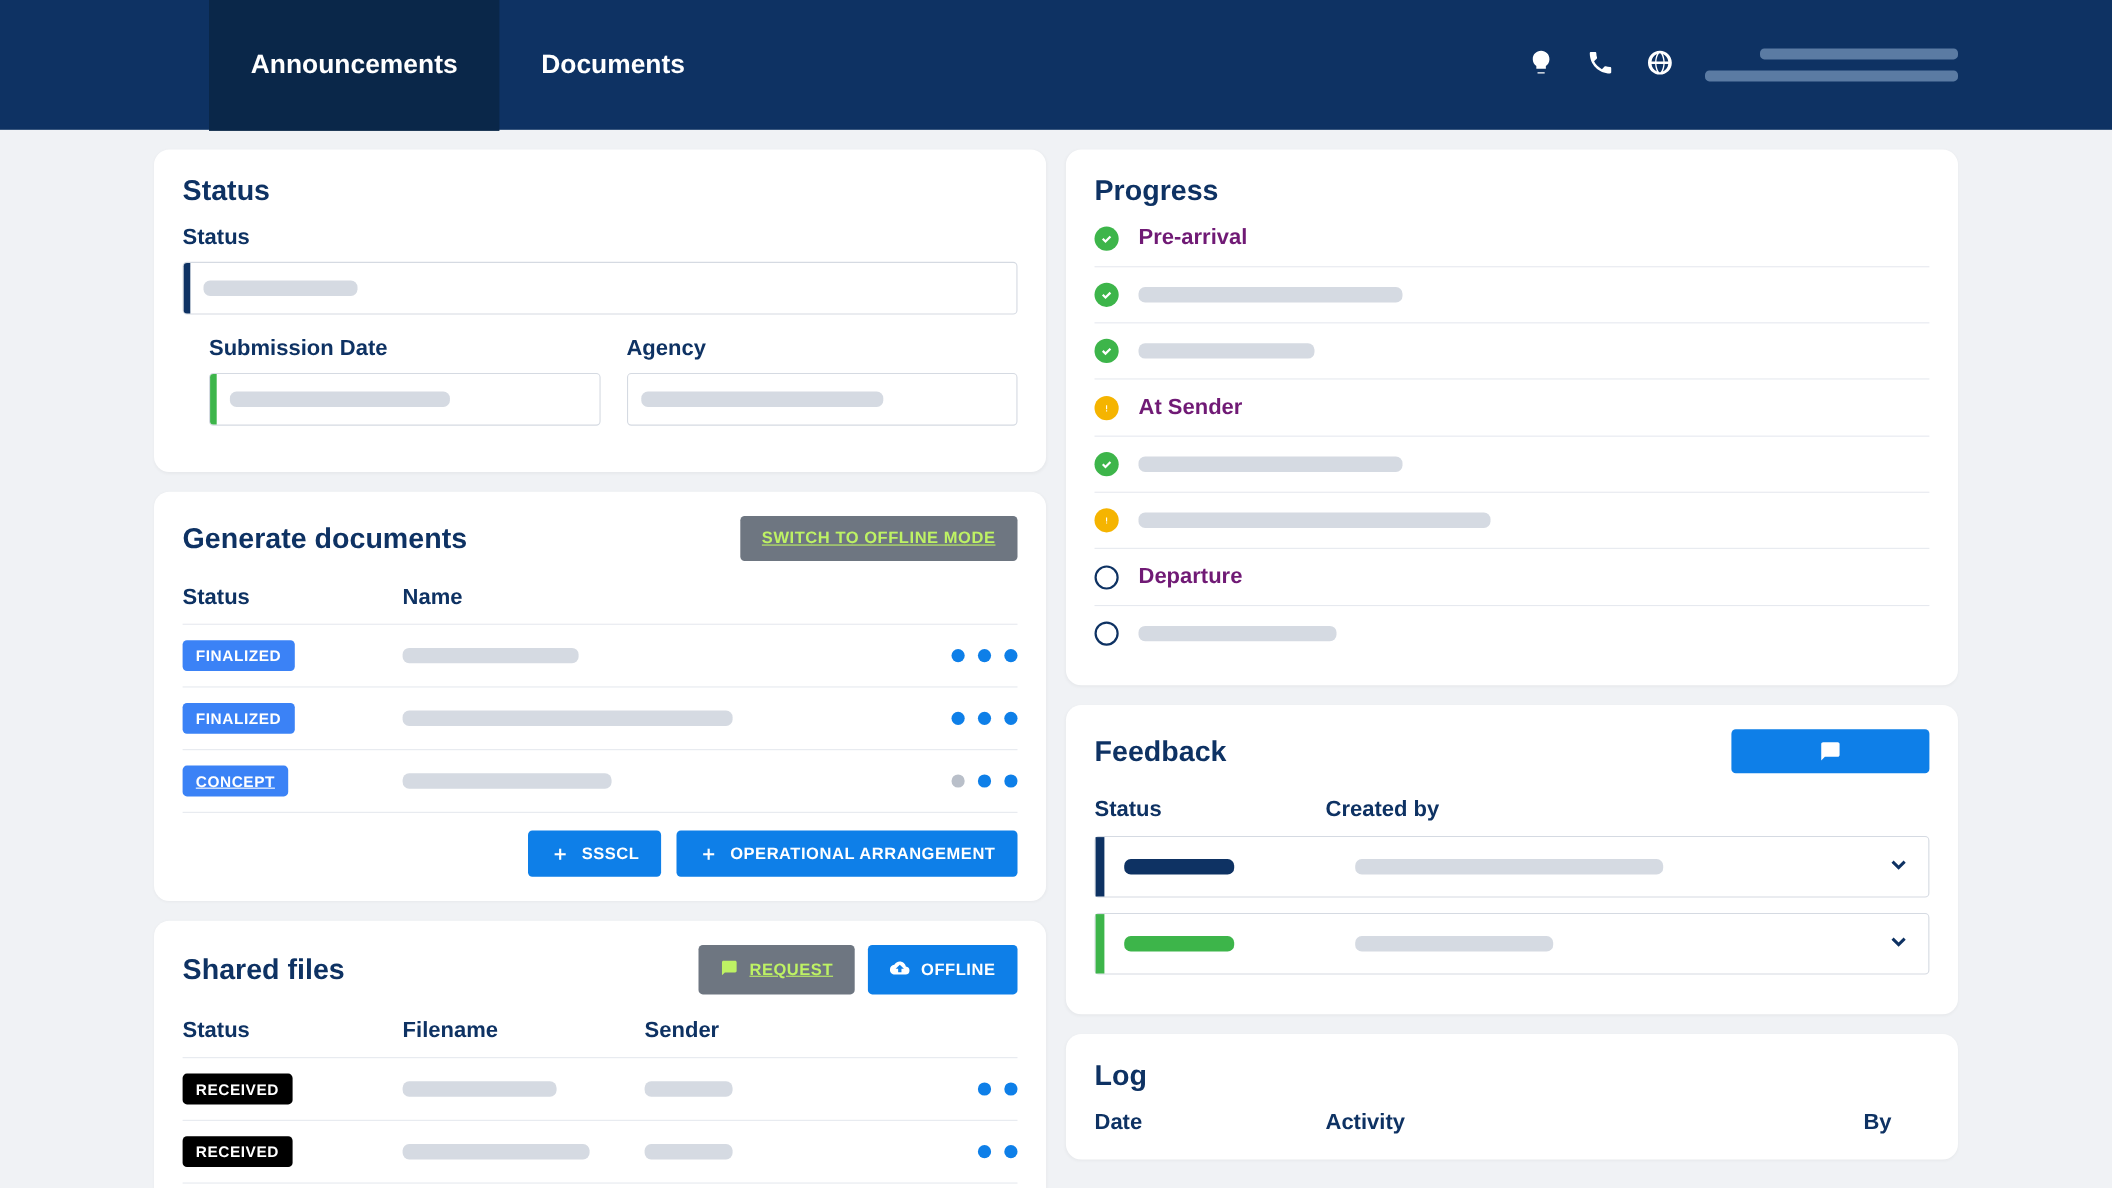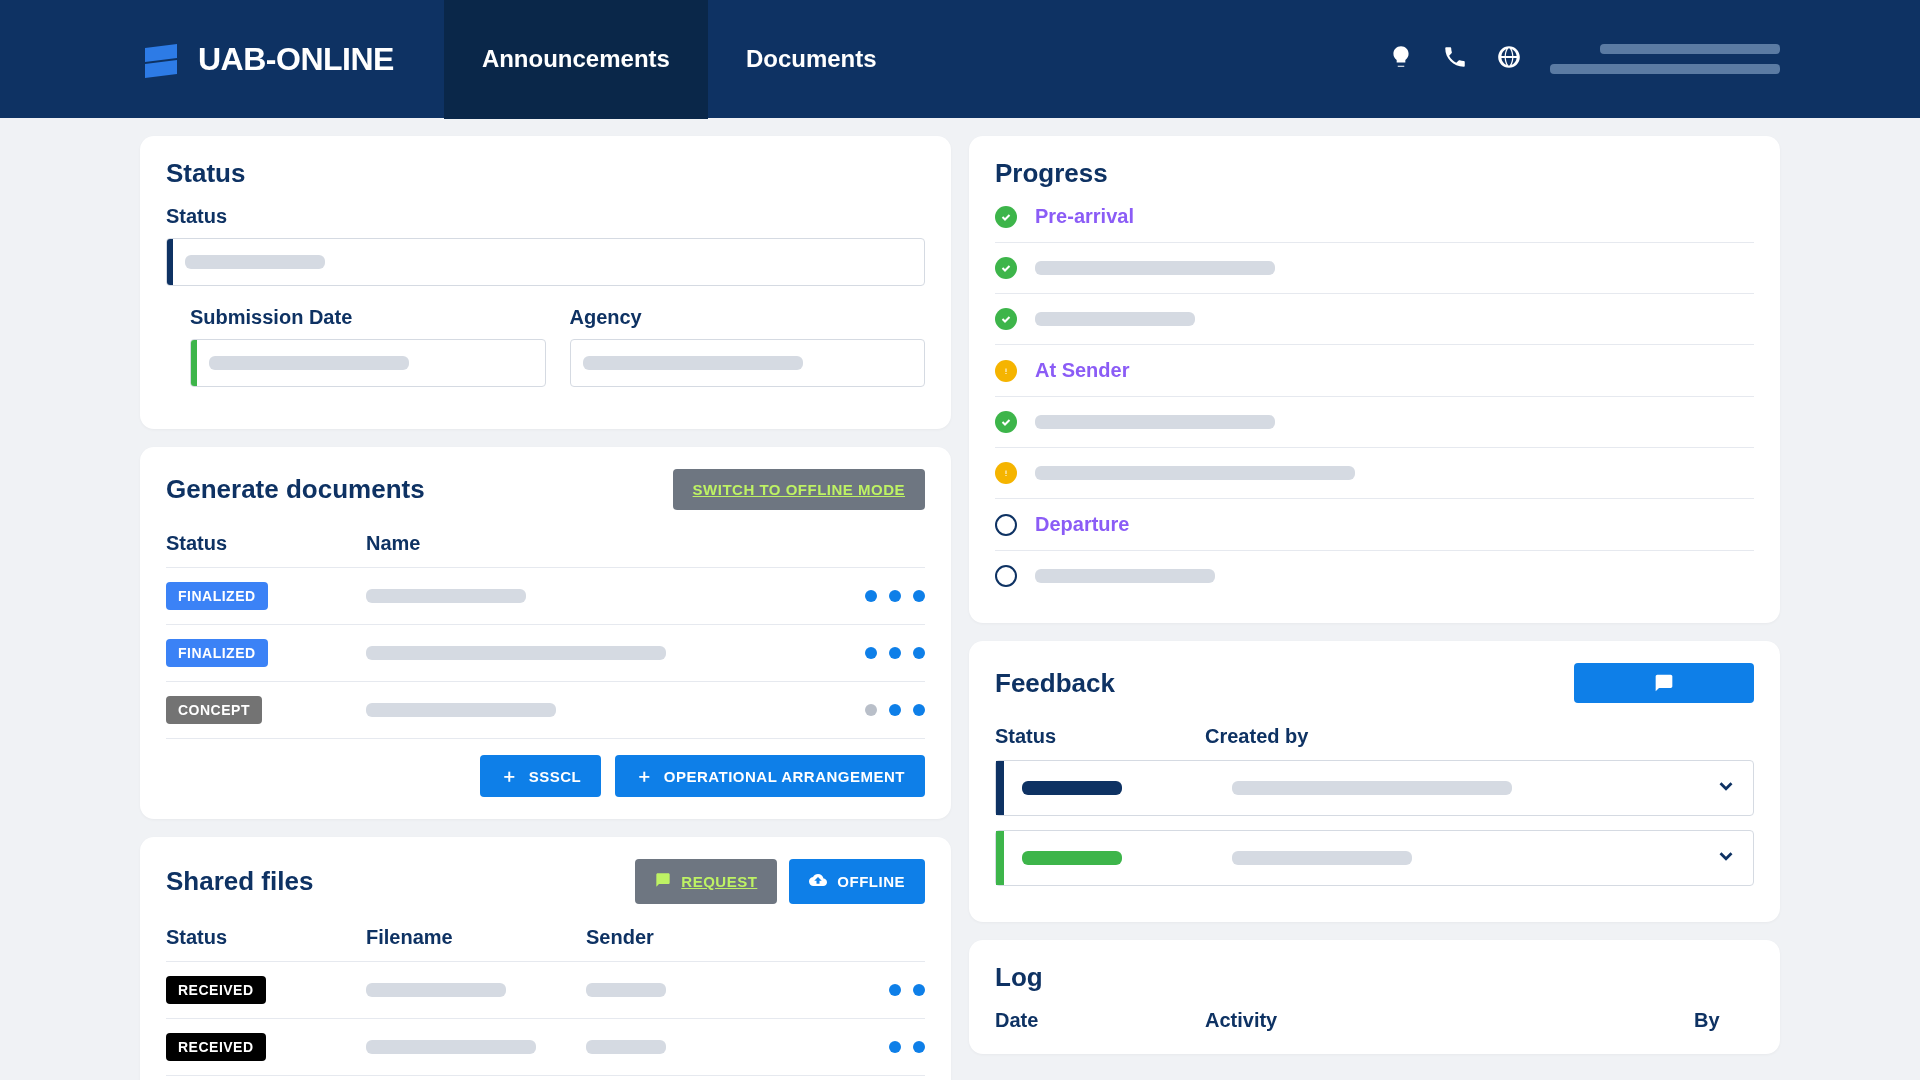--- a/index.html
+++ b/index.html
@@ -35,61 +35,55 @@
 .btn { border: none; border-radius: 4px; font-size: 15px; font-weight: 700; padding: 12px 20px; display: inline-flex; align-items: center; gap: 10px; cursor: pointer; letter-spacing: 0.5px; }
 .btn-gray { background: #6e7681; color: #bef264; text-decoration: underline; }
 .btn-blue { background: #0e7fe8; color: #fff; }
 .btn-icon { font-size: 18px; line-height: 1; }
 
 .tbl-head { display: grid; font-weight: 800; color: #0e3263; font-size: 20px; padding: 6px 0 12px; }
 .gen-cols { grid-template-columns: 200px 1fr 140px; }
 .tbl-row { display: grid; align-items: center; border-top: 1px solid #e6e9ef; padding: 14px 0; }
 .badge { display: inline-block; border-radius: 4px; color: #fff; font-size: 14px; font-weight: 700; padding: 6px 12px; letter-spacing: 0.5px; }
 .badge.finalized { background: #3b82f6; }
-.badge.concept { background: #737373; }
+.badge.concept { background: #3b82f6; text-decoration: underline; }
 .badge.received { background: #000000; }
 .dots { display: flex; gap: 12px; justify-content: flex-end; }
 .dot { width: 12px; height: 12px; border-radius: 50%; background: #0e7fe8; cursor: pointer; }
 .dot.gray { background: #b9bfc9; }
 .btn-row { display: flex; justify-content: flex-end; gap: 14px; padding-top: 16px; border-top: 1px solid #e6e9ef; }
 
 .shared-cols { grid-template-columns: 200px 220px 1fr 100px; }
 
 .progress-item { display: flex; align-items: center; gap: 18px; padding: 14px 0; border-top: 1px solid #e6e9ef; }
 .progress-item:first-of-type { border-top: none; padding-top: 0; }
 .prog-icon { width: 22px; height: 22px; border-radius: 50%; display: flex; align-items: center; justify-content: center; flex-shrink: 0; }
 .prog-icon.ok { background: #3db54a; }
 .prog-icon.warn { background: #f5b400; }
 .prog-icon.empty { border: 2.5px solid #0e3263; background: #fff; }
 .prog-icon svg { width: 12px; height: 12px; }
-.prog-label { color: #8b5cf6; font-weight: 800; font-size: 20px; }
+.prog-label { color: #701a75; font-weight: 800; font-size: 20px; }
 
 .feedback-head { display: grid; grid-template-columns: 210px 1fr; font-weight: 800; color: #0e3263; font-size: 20px; padding: 6px 0 12px; }
 .feedback-row { border: 1px solid #d5dae2; border-radius: 4px; height: 56px; display: flex; align-items: center; padding: 0 16px; margin-bottom: 14px; }
 .feedback-row .accent-bar { width: 8px; height: 100%; margin-left: -16px; margin-right: 18px; }
 .acc-navy { background: #0e3263; }
 .acc-green { background: #3db54a; }
 .chev { margin-left: auto; }
 .bar-navy { background: #0e3263; border-radius: 6px; height: 14px; }
 .bar-green { background: #3db54a; border-radius: 6px; height: 14px; }
 
 .log-head { display: grid; grid-template-columns: 210px 1fr 60px; font-weight: 800; color: #0e3263; font-size: 20px; }
 
 .icon-btn-blue { background: #0e7fe8; color: #fff; border-radius: 4px; width: 180px; height: 40px; display: flex; align-items: center; justify-content: center; cursor: pointer; }
 </style>
 </head>
 <body>
 
 <div class="header">
-  <div class="logo-wrap">
-    <svg class="logo-mark" viewBox="0 0 42 42">
-        <path fill="#2d7be6" d="M5 10 L37 6 L37 20 L5 24 Z M5 26 L37 22 L37 36 L5 40 Z"></path>
-      </svg>
-    <span class="logo-text">UAB-ONLINE</span>
-  </div>
   <div class="nav">
     <div class="nav-item active">Announcements</div>
     <div class="nav-item">Documents</div>
   </div>
   <div class="header-right">
     <span class="hdr-icon"><svg width="26" height="26" viewBox="0 0 24 24" fill="currentColor">
           <path d="M9 21h6v-1H9v1zm3-19C8 2 5 5 5 9c0 2.4 1.2 4.5 3 5.7V17h8v-2.3c1.8-1.2 3-3.3 3-5.7 0-4-3-7-7-7z"></path>
         </svg></span>
     <span class="hdr-icon"><svg width="26" height="26" viewBox="0 0 24 24" fill="currentColor">
           <path d="M6.6 10.8c1.4 2.8 3.8 5.1 6.6 6.6l2.2-2.2c.3-.3.7-.4 1-.2 1.1.4 2.4.6 3.6.6.6 0 1 .4 1 1V20c0 .6-.4 1-1 1C10.6 21 3 13.4 3 4c0-.6.4-1 1-1h3.5c.6 0 1 .4 1 1 0 1.2.2 2.5.6 3.6.1.4 0 .8-.3 1l-2.2 2.2z"></path>

